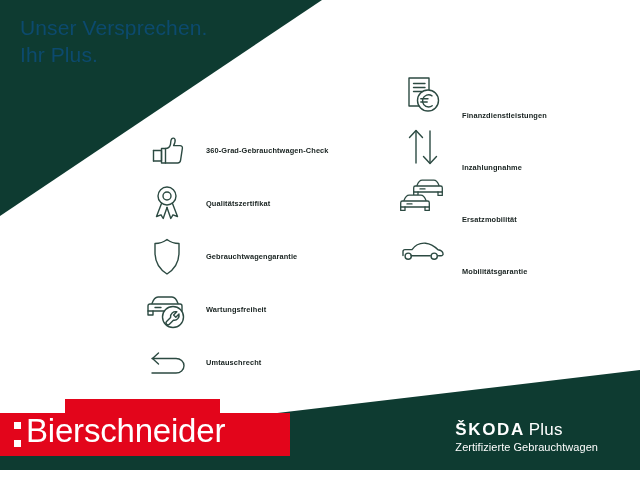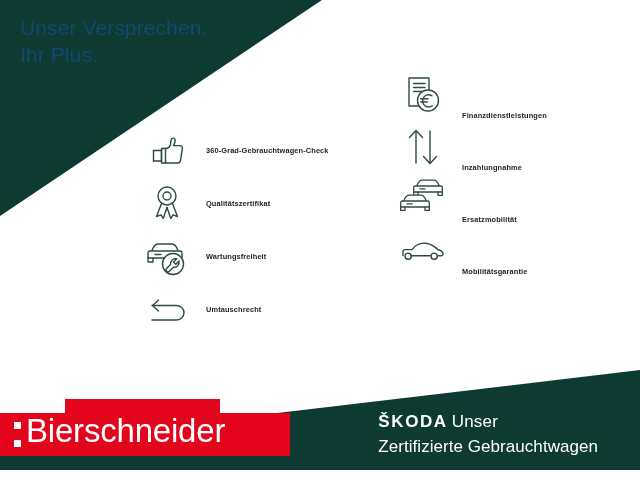--- a/index.html
+++ b/index.html
@@ -68,22 +68,22 @@
   .skoda-top{
     font-size:17px;line-height:19px;white-space:nowrap;
   }
   .skoda-mark{
     font-weight:700;letter-spacing:1.6px;
   }
   .skoda-plus{
     font-weight:400;letter-spacing:.2px;margin-left:4px;
   }
   .skoda-sub{
-    font-size:17px;line-height:14px;letter-spacing:.05px;
-    white-space:nowrap;margin-top:9px;
+    font-size:11px;line-height:14px;letter-spacing:.05px;
+    white-space:nowrap;margin-top:1px;
   }
 
   
   .logo-wrap{position:absolute;left:0;bottom:12px;}
   .logo-bar-top{
     position:absolute;left:65px;bottom:47px;
     width:155px;height:22px;background:#E3051B;
   }
   .logo-bar-main{
     position:absolute;left:0;bottom:12px;
@@ -137,20 +137,30 @@
             <circle cx="19" cy="13" r="9"></circle>
             <circle cx="19" cy="13" r="4"></circle>
             <path d="M13.5 20.5 L8.5 33.5 L13 31.8 L15.2 35.5 L19 24.5"></path>
             <path d="M24.5 20.5 L29.5 33.5 L25 31.8 L22.8 35.5 L19 24.5"></path>
           </g>
         </svg>
       </div>
       <div class="feat-lbl">Qualitätszertifikat</div>
     </div>
 
+    <div class="feat">
+      <div class="feat-ico">
+        <svg width="34" height="42" viewBox="0 0 34 42">
+          <g fill="none" stroke="#2C4A42" stroke-width="1.4" stroke-linejoin="round" stroke-linecap="round">
+            <path d="M17 38 C7.5 32 5 25 5 16.5 L5 7.5 C9.5 7.5 13.8 6 17 3.5 C20.2 6 24.5 7.5 29 7.5 L29 16.5 C29 25 26.5 32 17 38 Z"></path>
+          </g>
+        </svg>
+      </div>
+      <div class="feat-lbl">Gebrauchtwagengarantie</div>
+    </div>
 
     <div class="feat">
       <div class="feat-ico">
         <svg width="44" height="40" viewBox="0 0 44 40">
           <g fill="none" stroke="#2C4A42" stroke-width="1.4" stroke-linejoin="round" stroke-linecap="round">
             <path d="M7 13.5 C8.6 8.8 10 7 13 7 L27 7 C30 7 31.4 8.8 33 13.5"></path>
             <path d="M5 14 L35 14 C36.2 14 37 14.8 37 16 L37 21 L3 21 L3 16 C3 14.8 3.8 14 5 14 Z"></path>
             <path d="M3 21 L3 25 L8 25 L8 21"></path>
             <path d="M10 17.5 L16 17.5"></path>
             <circle cx="28" cy="27" r="10.5" fill="#ffffff"></circle>
@@ -243,21 +253,21 @@
       </div>
       <div class="feat-lbl">Mobilitätsgarantie</div>
     </div>
 
   </div>
 
   <div class="ftr-green"></div>
 
   <div class="skoda">
     <div class="skoda-top">
-      <span class="skoda-mark">ŠKODA</span><span class="skoda-plus">Unser</span>
+      <span class="skoda-mark">ŠKODA</span><span class="skoda-plus">Plus</span>
     </div>
     <div class="skoda-sub">Zertifizierte Gebrauchtwagen</div>
   </div>
 
   <div class="logo-wrap">
     <div class="logo-bar-top"></div>
     <div class="logo-bar-main"></div>
     <div class="logo-dots">
       <i></i>
       <i></i>

